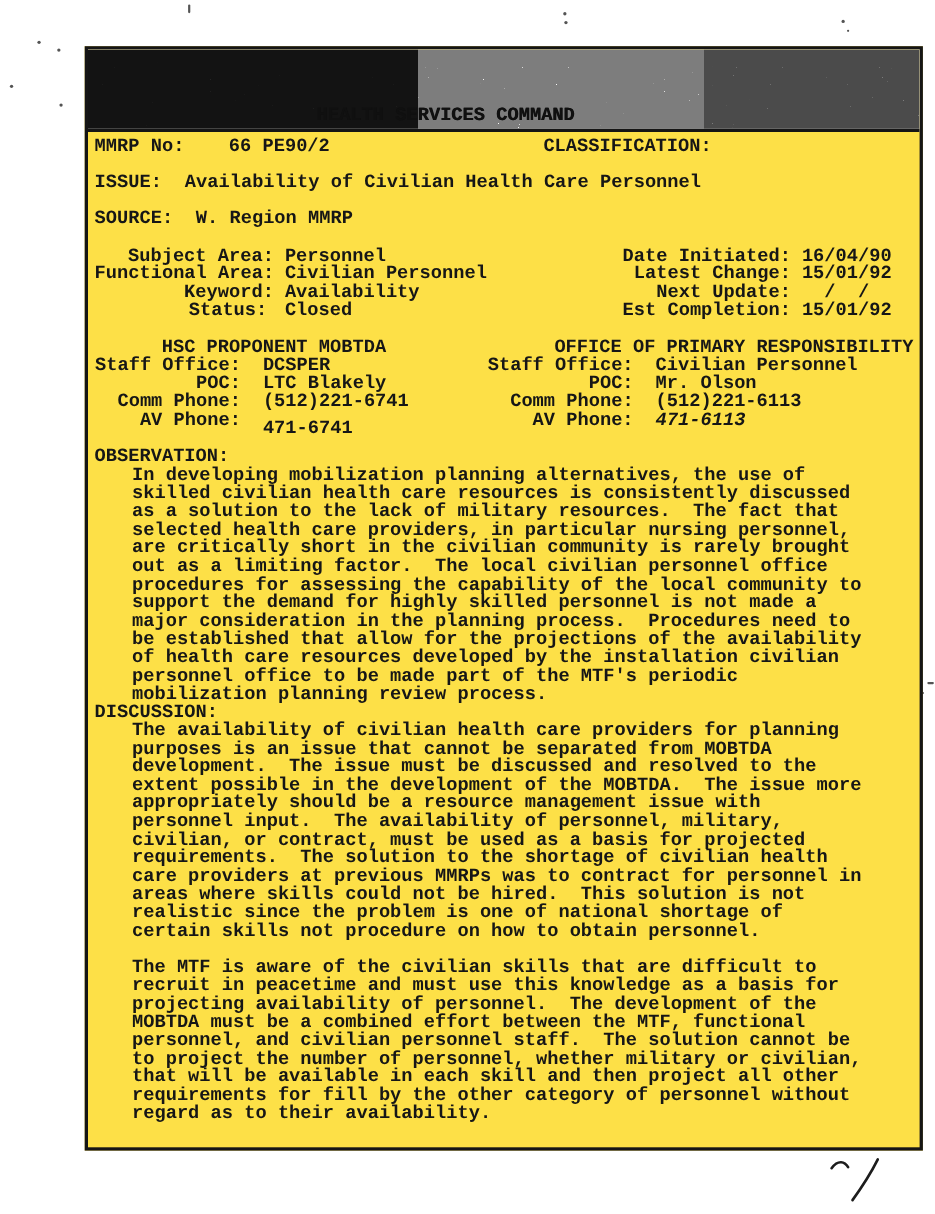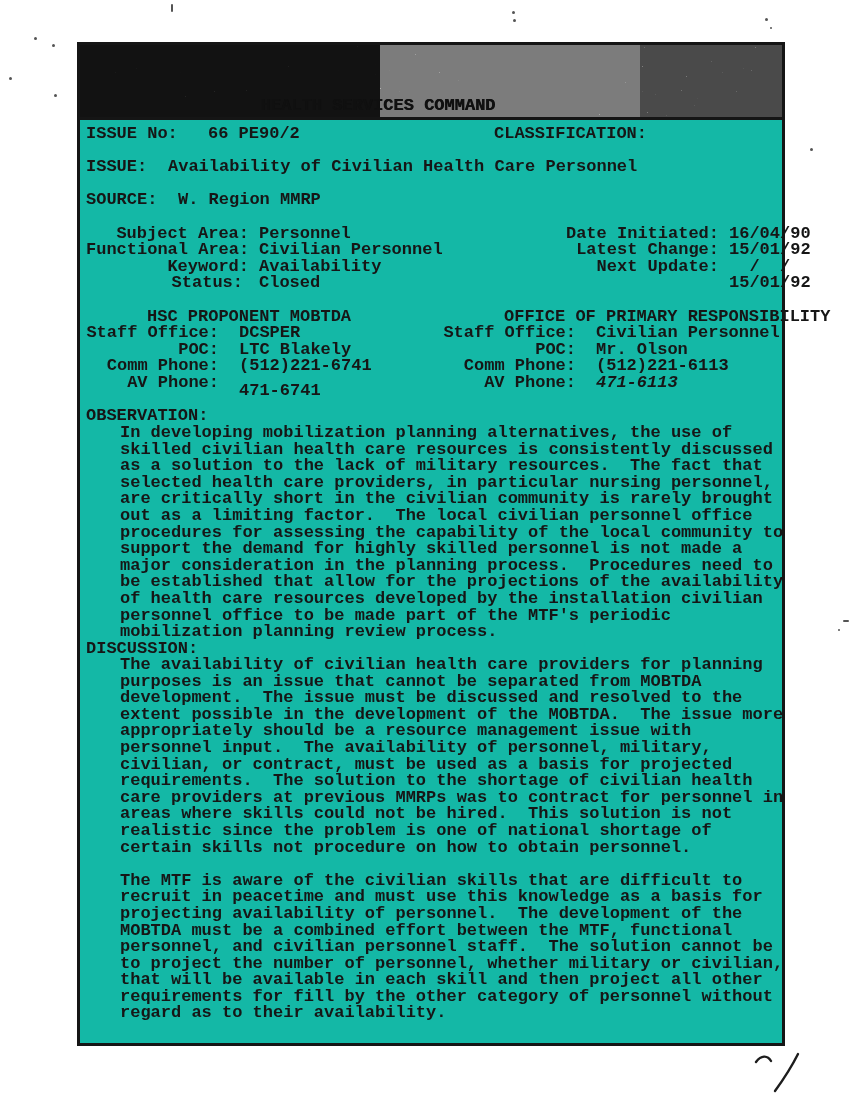--- a/index.html
+++ b/index.html
@@ -9,25 +9,25 @@
     width: 850px;
     height: 1104px;
     position: relative;
     overflow: hidden;
     font-family: "Liberation Mono", "DejaVu Sans Mono", monospace;
   }
   .page {
     position: absolute;
     left: 77px;
     top: 42px;
-    width: 708px;
+    width: 762px;
     height: 1004px;
     box-sizing: border-box;
     border: 3px solid #151515;
-    background: #14b8a6;
+    background: #fde047;
   }
   .band {
     position: relative;
     height: 72px;
     border-bottom: 3px solid #151515;
     overflow: hidden;
     background: #fbfbfa;
   }
   .band-noise {
     position: absolute;
@@ -116,21 +116,21 @@
     </svg>
     <div class="band-text">
       <div>HEALTH SERVICES COMMAND</div>
       
       
     </div>
   </div>
 
   <div class="content">
 
-    <span class="t" style="left:6px;top:6px;">ISSUE No:</span>
+    <span class="t" style="left:6px;top:6px;">MMRP No:</span>
     <span class="t" style="left:128px;top:6px;">66 PE90/2</span>
     <span class="t" style="left:414px;top:6px;">CLASSIFICATION:</span>
     <span class="t" style="left:580px;top:6px;"></span>
 
     <span class="t" style="left:6px;top:39px;">ISSUE:</span>
     <span class="t" style="left:88px;top:39px;">Availability of Civilian Health Care Personnel</span>
 
     <span class="t" style="left:6px;top:72px;">SOURCE:</span>
     <span class="t" style="left:98px;top:72px;">W. Region MMRP</span>
 
@@ -144,20 +144,21 @@
     <span class="t ra" style="left:404px;top:122px;width:235px;">Latest Change:</span>
     <span class="t" style="left:649px;top:122px;">15/01/92</span>
 
     <span class="t ra" style="left:6px;top:139px;width:163px;">Keyword:</span>
     <span class="t" style="left:179px;top:139px;">Availability</span>
     <span class="t ra" style="left:404px;top:139px;width:235px;">Next Update:</span>
     <span class="t" style="left:649px;top:139px;">  /  /</span>
 
     <span class="t ra" style="left:0;top:155px;width:163px;">Status:</span>
     <span class="t" style="left:179px;top:155px;">Closed</span>
+    <span class="t ra" style="left:404px;top:155px;width:235px;">Est Completion:</span>
     <span class="t" style="left:649px;top:155px;">15/01/92</span>
 
     <span class="t" style="left:67px;top:189px;">HSC PROPONENT MOBTDA</span>
     <span class="t" style="left:424px;top:189px;">OFFICE OF PRIMARY RESPONSIBILITY</span>
 
     <span class="t ra" style="left:6px;top:205px;width:133px;">Staff Office:</span>
     <span class="t" style="left:159px;top:205px;">DCSPER</span>
     <span class="t ra" style="left:340px;top:205px;width:156px;">Staff Office:</span>
     <span class="t" style="left:516px;top:205px;">Civilian Personnel</span>
 

